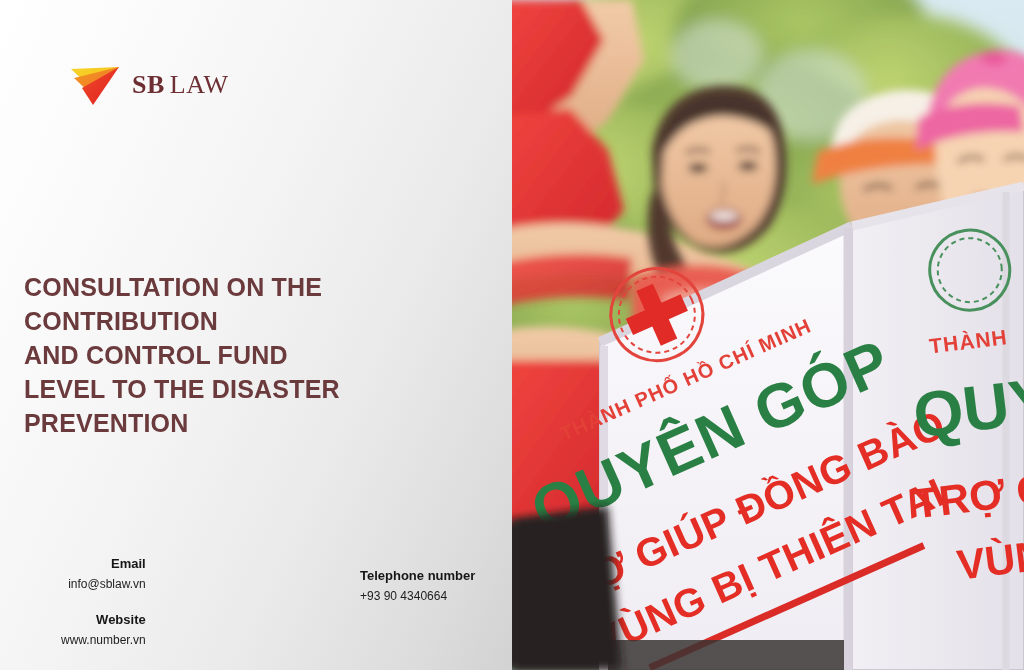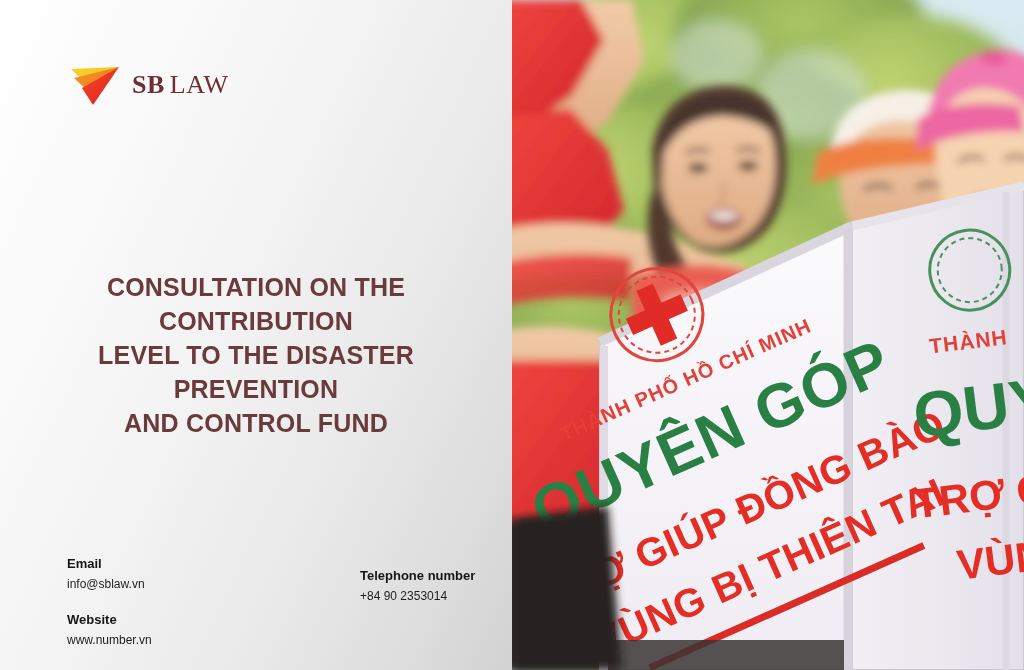--- a/index.html
+++ b/index.html
@@ -63,21 +63,21 @@
   .logo-word .law {
     font-weight: normal;
     margin-left: 5px;
   }
 
   .headline {
     position: absolute;
     left: 24px;
     top: 270px;
     width: 464px;
-    text-align: center;
+    text-align: left;
     color: #6b3a3c;
     font-size: 25px;
     font-weight: bold;
     line-height: 34px;
     letter-spacing: 0.2px;
   }
 
   
   .footer {
     position: absolute;
@@ -91,21 +91,21 @@
                 #fcc14b 18%,
                 #fba945 38%,
                 #f4703a 62%,
                 #ed4630 82%,
                 #e8372a 100%);
   }
   .footer-col {
     position: absolute;
     color: #1b1b1b;
   }
-  .footer-col.left  { left: 67px; top: 22px; }
+  .footer-col.left  { left: 61px; top: 22px; text-align: right; }
   .footer-col.right { left: 360px; top: 22px; margin-top: 12px; }
 
   .f-label {
     font-size: 13px;
     font-weight: bold;
     line-height: 20px;
     color: #161616;
   }
   .f-value {
     font-size: 12px;
@@ -156,34 +156,34 @@
           <path d="M12 24 L49 3 L23 41 Z" fill="url(#gr)"></path>
         </svg>
       </span>
       <span class="logo-word">
         <span class="sb">SB</span><span class="law">LAW</span>
       </span>
     </div>
 
     <div class="headline">
       <div>CONSULTATION ON THE CONTRIBUTION</div>
+      <div>AND CONTROL FUND</div>
       <div>LEVEL TO THE DISASTER PREVENTION</div>
-      <div>AND CONTROL FUND</div>
     </div>
 
     <div class="footer">
       <div class="footer-col left">
         <div class="f-label">Email</div>
         <div class="f-value">info@sblaw.vn</div>
         <div class="f-label">Website</div>
         <div class="f-value last">www.number.vn</div>
       </div>
       <div class="footer-col right">
         <div class="f-label">Telephone number</div>
-        <div class="f-value last">+84 90 2353014</div>
+        <div class="f-value last">+93 90 4340664</div>
       </div>
     </div>
   </div>
 
   <div class="photo">
     <svg class="photo-svg" viewBox="0 0 512 670" xmlns="http://www.w3.org/2000/svg">
       <defs>
         <linearGradient id="skyG" x1="0" y1="0" x2="0" y2="1">
           <stop offset="0%" stop-color="#d7e9f2"></stop>
           <stop offset="100%" stop-color="#bcd8c6"></stop>

